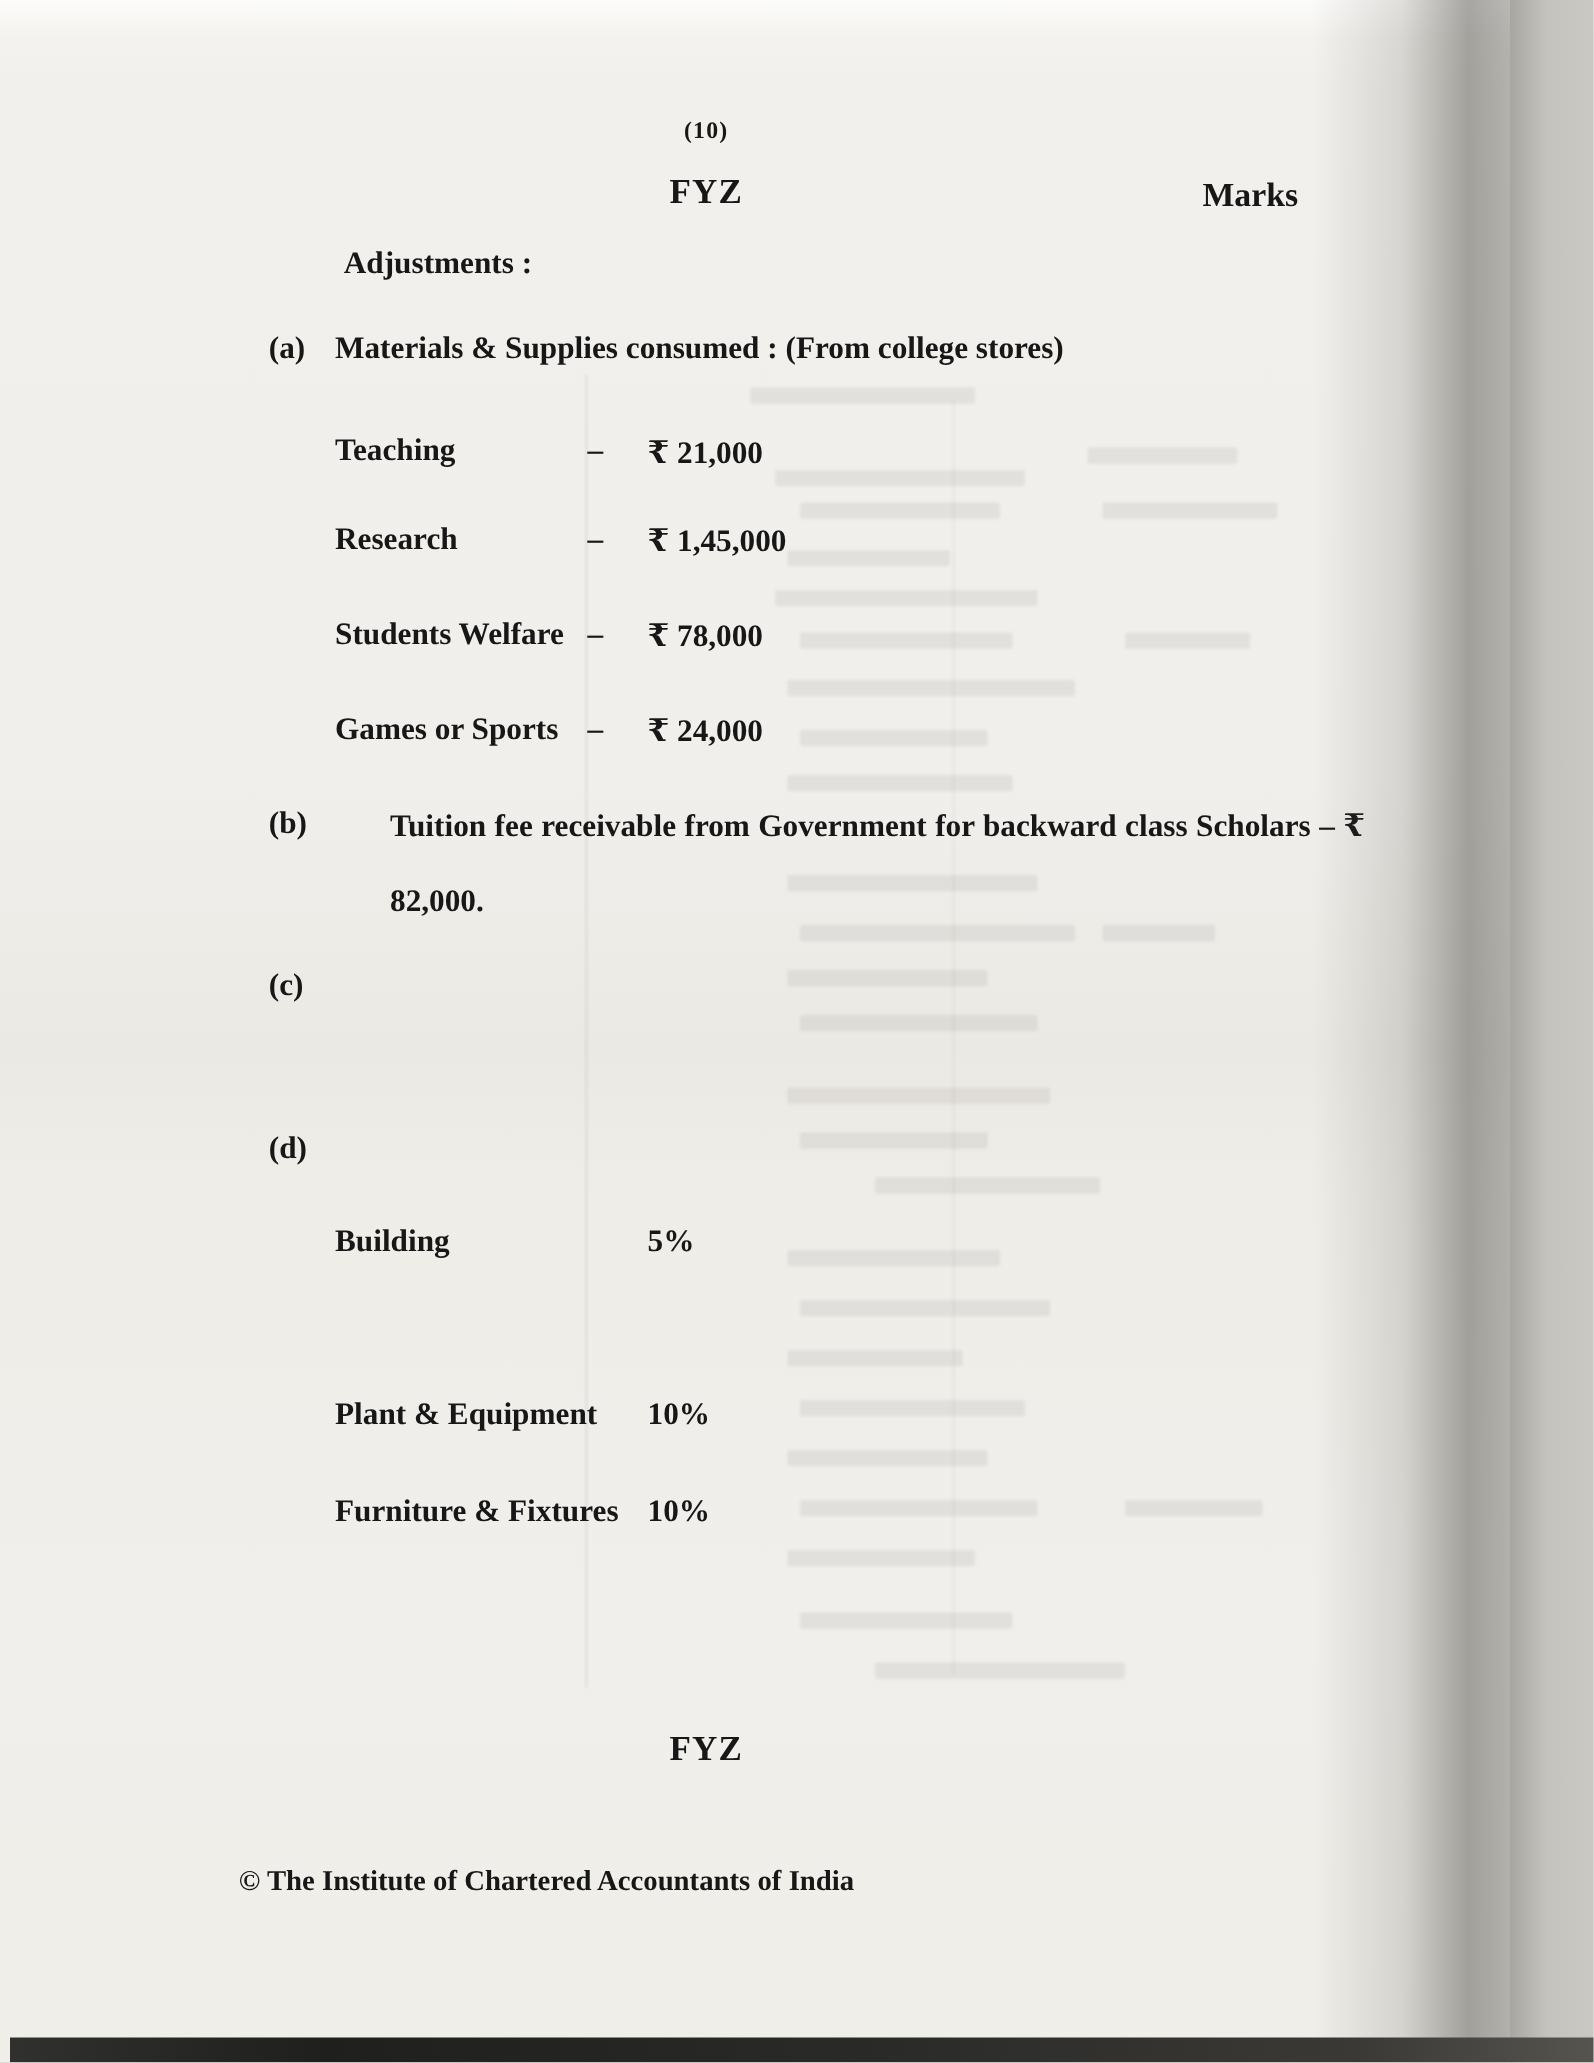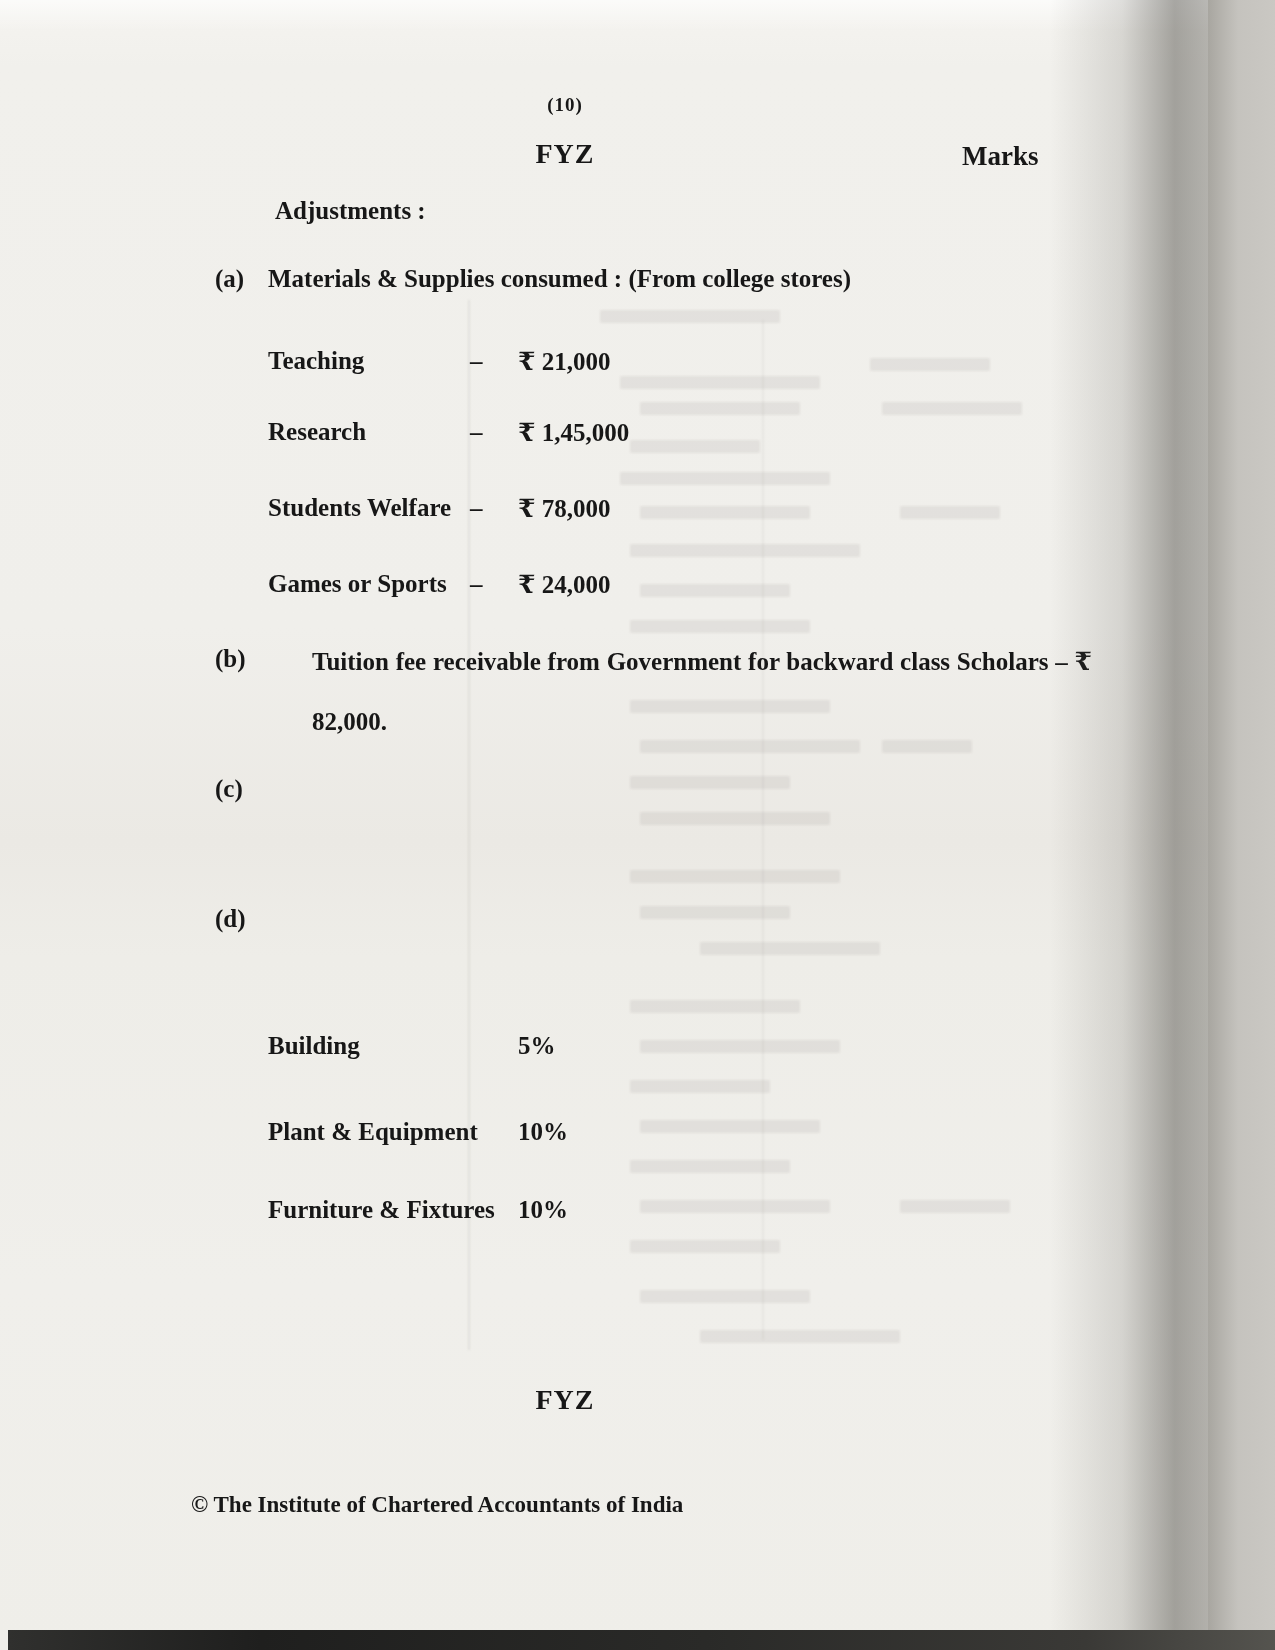--- a/index.html
+++ b/index.html
@@ -169,21 +169,21 @@
     <span class="row-value">₹ 24,000</span>
   </div>
 
   <span class="list-label" style="top:645px;">(b)</span>
   <div class="paragraph" style="top:632px;margin-left:44px;">Tuition fee receivable from Government for backward class Scholars – ₹ 82,000.</div>
 
   <span class="list-label" style="top:775px;">(c)</span>
 
   <span class="list-label" style="top:905px;">(d)</span>
 
-  <div class="rate-row" style="top:1032px;">
+  <div class="rate-row" style="top:980px;">
     <span class="row-name">Building</span>
     <span class="row-value">5%</span>
   </div>
   <div class="rate-row" style="top:1118px;">
     <span class="row-name">Plant &amp; Equipment</span>
     <span class="row-value">10%</span>
   </div>
   <div class="rate-row" style="top:1196px;">
     <span class="row-name">Furniture &amp; Fixtures</span>
     <span class="row-value">10%</span>

